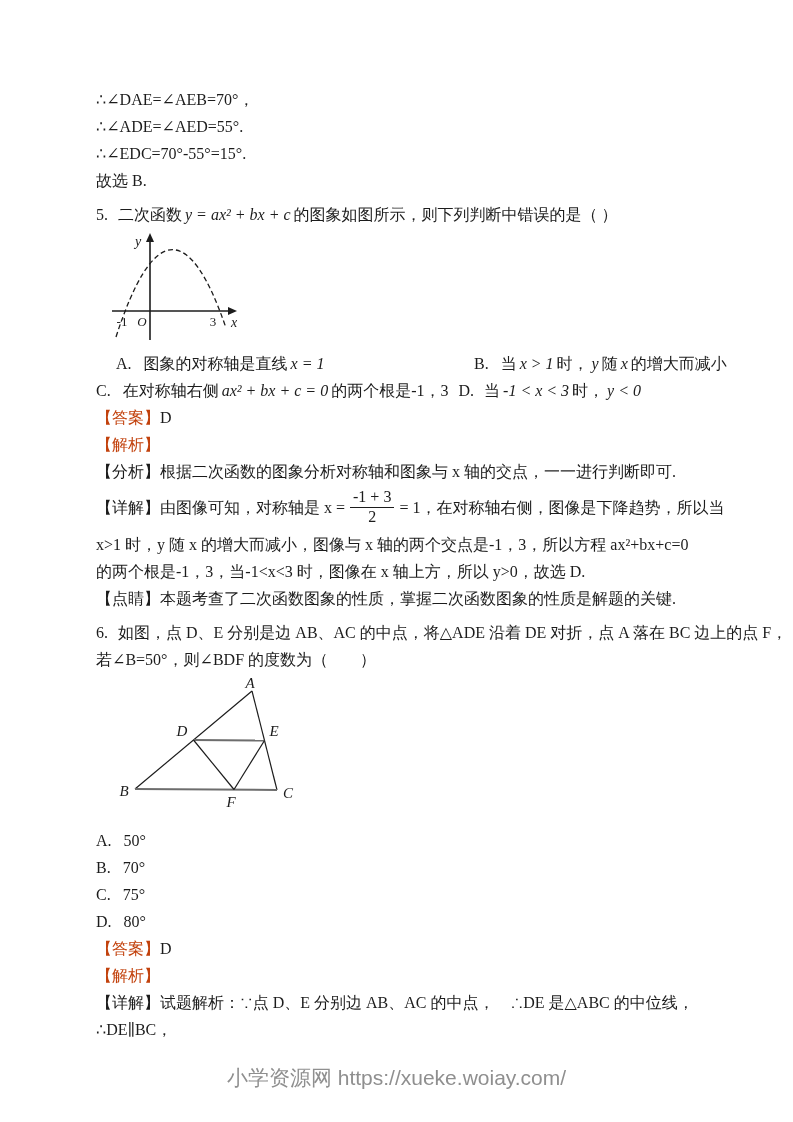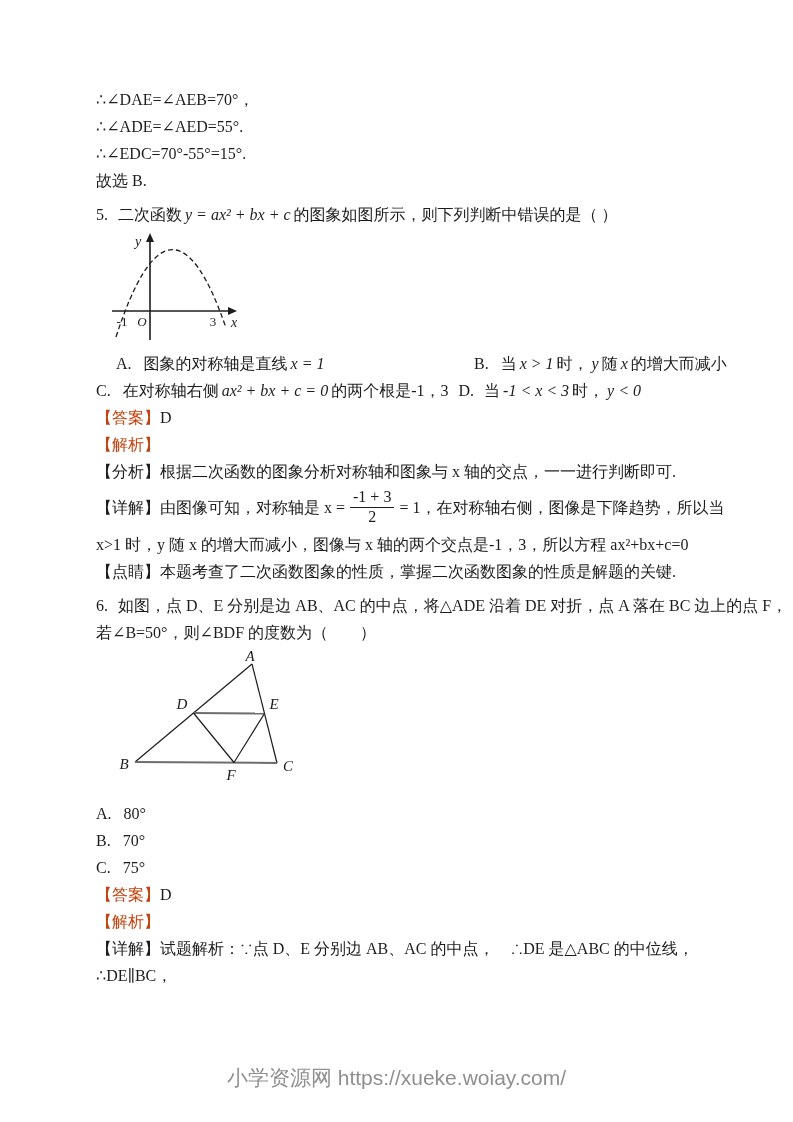--- a/index.html
+++ b/index.html
@@ -91,20 +91,21 @@
   <p class="line"><span class="opt-left"><span class="opt-label">A.</span><span>图象的对称轴是直线</span><span class="math">x = 1</span></span><span><span class="opt-label">B.</span><span>当</span><span class="math">x &gt; 1</span><span>时，</span><span class="math">y</span><span>随</span><span class="math">x</span><span>的增大而减小</span></span></p>
 
   <p class="line"><span><span class="opt-label">C.</span><span>在对称轴右侧</span><span class="math">ax² + bx + c = 0</span><span>的两个根是-1，3</span></span><span><span class="opt-label-2">D.</span><span>当</span><span class="math">-1 &lt; x &lt; 3</span><span>时，</span><span class="math">y &lt; 0</span></span></p>
 
   <p class="line"><span class="tag-blue">【答案】</span><span>D</span></p>
   <p class="line"><span class="tag-blue">【解析】</span></p>
   <p class="line"><span>【分析】</span><span>根据二次函数的图象分析对称轴和图象与 x 轴的交点，一一进行判断即可.</span></p>
 
   <p class="line frac-line"><span>【详解】</span><span>由图像可知，对称轴是 x =</span><span class="frac"><span class="num">-1 + 3</span><span class="den">2</span></span><span>= 1</span><span>，在对称轴右侧，图像是下降趋势，所以当</span></p>
   <p class="line"><span>x&gt;1 时，y 随 x 的增大而减小，图像与 x 轴的两个交点是-1，3，所以方程 ax²+bx+c=0</span></p>
+  <p class="line"><span>的两个根是-1，3，当-1&lt;x&lt;3 时，图像在 x 轴上方，所以 y&gt;0，故选 D.</span></p>
   <p class="line"><span>【点睛】</span><span>本题考查了二次函数图象的性质，掌握二次函数图象的性质是解题的关键.</span></p>
 
   <p class="line q-title"><span class="stem-num">6.</span><span>如图，点 D、E 分别是边 AB、AC 的中点，将△ADE 沿着 DE 对折，点 A 落在 BC 边上的点 F，</span></p>
   <p class="line"><span>若∠B=50°，则∠BDF 的度数为（　　）</span></p>
 
   <div class="figure-wrap-tri">
     <svg width="200" height="138" viewBox="0 0 200 138">
 
       <line x1="140" y1="14" x2="23" y2="112" stroke="#1c1c1c" stroke-width="1.2"></line>
       <line x1="140" y1="14" x2="165" y2="113" stroke="#1c1c1c" stroke-width="1.2"></line>
@@ -115,23 +116,24 @@
 
       <text x="138" y="11" font-size="15" class="it" text-anchor="middle">A</text>
       <text x="12" y="119" font-size="15" class="it" text-anchor="middle">B</text>
       <text x="176" y="121" font-size="15" class="it" text-anchor="middle">C</text>
       <text x="70" y="59" font-size="15" class="it" text-anchor="middle">D</text>
       <text x="162" y="59" font-size="15" class="it" text-anchor="middle">E</text>
       <text x="119" y="130" font-size="15" class="it" text-anchor="middle">F</text>
     </svg>
   </div>
 
-  <p class="line"><span class="opt-label">A.</span><span>80°</span></p>
+  <p class="line"><span class="opt-label">A.</span><span>50°</span></p>
   <p class="line"><span class="opt-label">B.</span><span>70°</span></p>
   <p class="line"><span class="opt-label">C.</span><span>75°</span></p>
+  <p class="line"><span class="opt-label">D.</span><span>80°</span></p>
 
   <p class="line"><span class="tag-blue">【答案】</span><span>D</span></p>
   <p class="line"><span class="tag-blue">【解析】</span></p>
   <p class="line"><span>【详解】</span><span>试题解析：∵点 D、E 分别边 AB、AC 的中点，　∴DE 是△ABC 的中位线，</span></p>
   <p class="line"><span>∴DE∥BC，</span></p>
 
 </div>
 
 <div class="footer"><span>小学资源网 https://xueke.woiay.com/</span></div>
 

